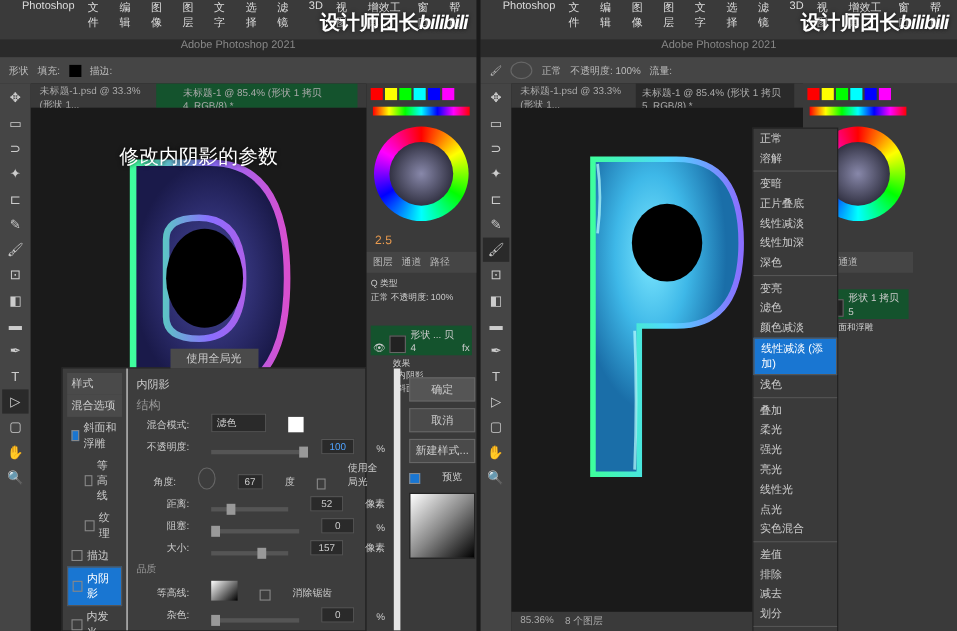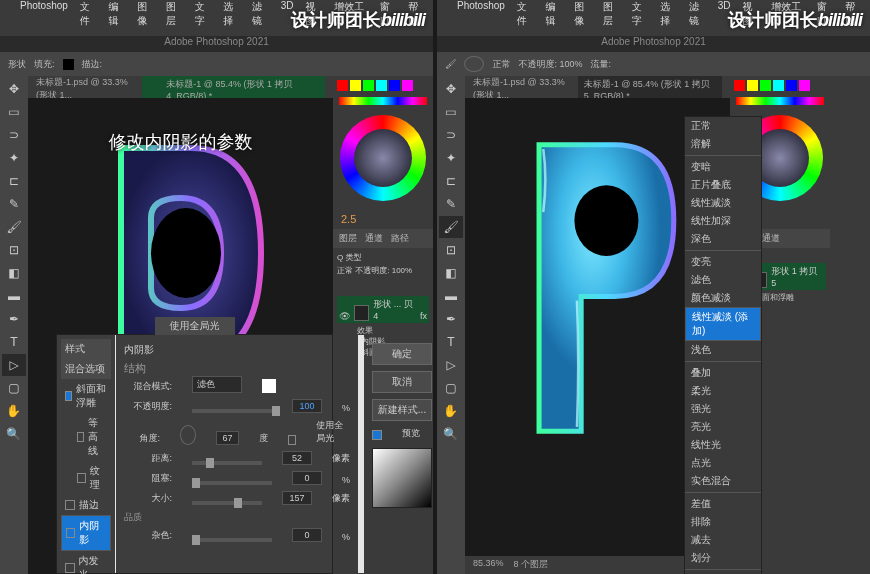--- a/index.html
+++ b/index.html
@@ -200,20 +200,26 @@
               <span>%</span>
             </div>
           <div class="frow">
               <label>大小:</label>
               <div class="slider" style="--p:60%"></div>
               <span class="num">157</span>
               <span>像素</span>
             </div>
           <div style="font-size:9px;color:#999;margin:6px 0 4px">品质</div>
           <div class="frow">
+              <label>等高线:</label>
+              <span style="width:24px;height:18px;background:linear-gradient(135deg,#fff,#000);display:inline-block"></span>
+              <span class="cb"></span>
+              <span>消除锯齿</span>
+            </div>
+          <div class="frow">
               <label>杂色:</label>
               <div class="slider" style="--p:0%"></div>
               <span class="num">0</span>
               <span>%</span>
             </div>
 
         </div>
         <div class="dlg-right">
           <div class="btn pri">确定</div>
           <div class="btn">取消</div>

